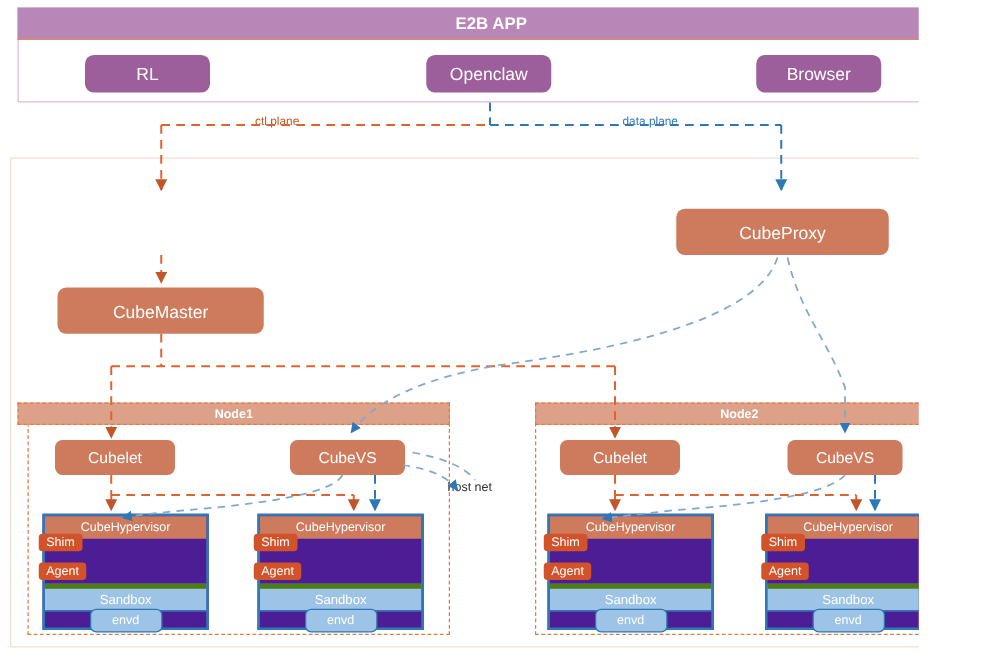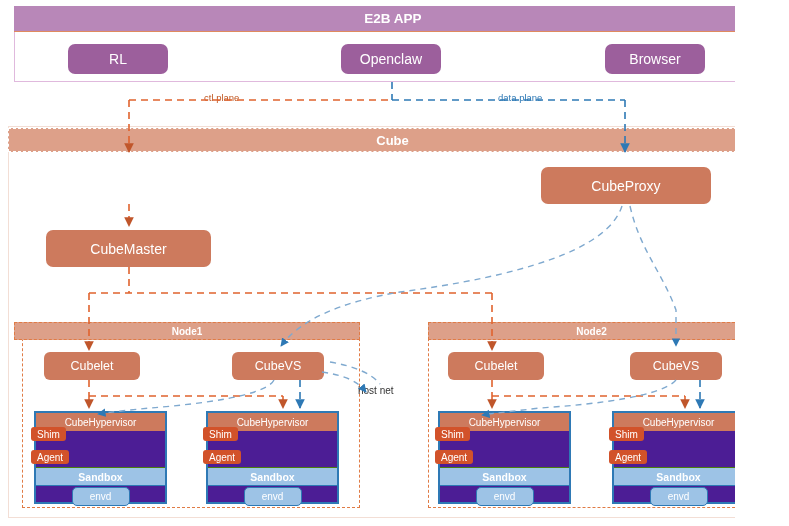--- a/index.html
+++ b/index.html
@@ -58,22 +58,22 @@
   #vm3{left:438px;top:411px;width:133px;}
   #vm4{left:612px;top:411px;width:133px;}
 
   .hyper{position:absolute;left:0;top:0;right:0;height:18px;background:#cd7a5d;
          display:flex;align-items:center;justify-content:center;color:#fff;font-size:10px;}
   .badge{position:absolute;left:-5px;height:14px;border-radius:3px;background:#d2522a;
          display:flex;align-items:center;justify-content:center;color:#fff;font-size:10px;padding:0 6px;}
   .badge-shim{top:14px;}
   .badge-agent{top:37px;}
   .sandbox-band{position:absolute;left:0;right:0;top:54px;height:17px;background:#9dc3e6;
-                border-top:1px solid #4d7c0f;border-bottom:1px solid #2e79b5;
-                display:flex;align-items:center;justify-content:center;color:#fff;font-weight:bold;font-size:10.5px;}
+                border-top:4px solid #4d7c0f;border-bottom:1px solid #2e79b5;
+                display:flex;align-items:center;justify-content:center;color:#fff;font-weight:normal;font-size:10.5px;}
   .envd{position:absolute;left:50%;transform:translateX(-50%);top:74px;width:56px;height:17px;
         border-radius:5px;background:#9dc3e6;border:1px solid #2e79b5;
         display:flex;align-items:center;justify-content:center;color:#fff;font-size:10px;}
 
   #lbl-hostnet{left:358px;top:385px;font-size:10px;color:#333;}
 
   svg.wires{position:absolute;left:0;top:0;width:789px;height:526px;pointer-events:none;}
 </style>
 </head>
 <body>
@@ -83,21 +83,20 @@
   <div class="abs" id="e2b-panel"></div>
   <div class="abs" id="e2b-title">E2B APP</div>
   <div class="abs appbox" id="app-rl">RL</div>
   <div class="abs appbox" id="app-browser">Browser</div>
   <div class="abs appbox" id="app-openclaw">Openclaw</div>
 
   <div class="abs plane-label" id="lbl-ctl">ctl plane</div>
   <div class="abs plane-label" id="lbl-data">data plane</div>
 
   <div class="abs" id="cube-panel"></div>
-  <div class="abs" id="cube-title">Cube</div>
 
   <div class="abs cbox" id="box-cubemaster">CubeMaster</div>
   <div class="abs cbox" id="box-cubeproxy">CubeProxy</div>
 
   <div class="abs node-box" id="node1-box"></div>
   <div class="abs node-title" id="node1-title">Node1</div>
   <div class="abs nodebox" id="n1-cubelet">Cubelet</div>
   <div class="abs nodebox" id="n1-cubevs">CubeVS</div>
 
   <div class="abs vm" id="vm1">

